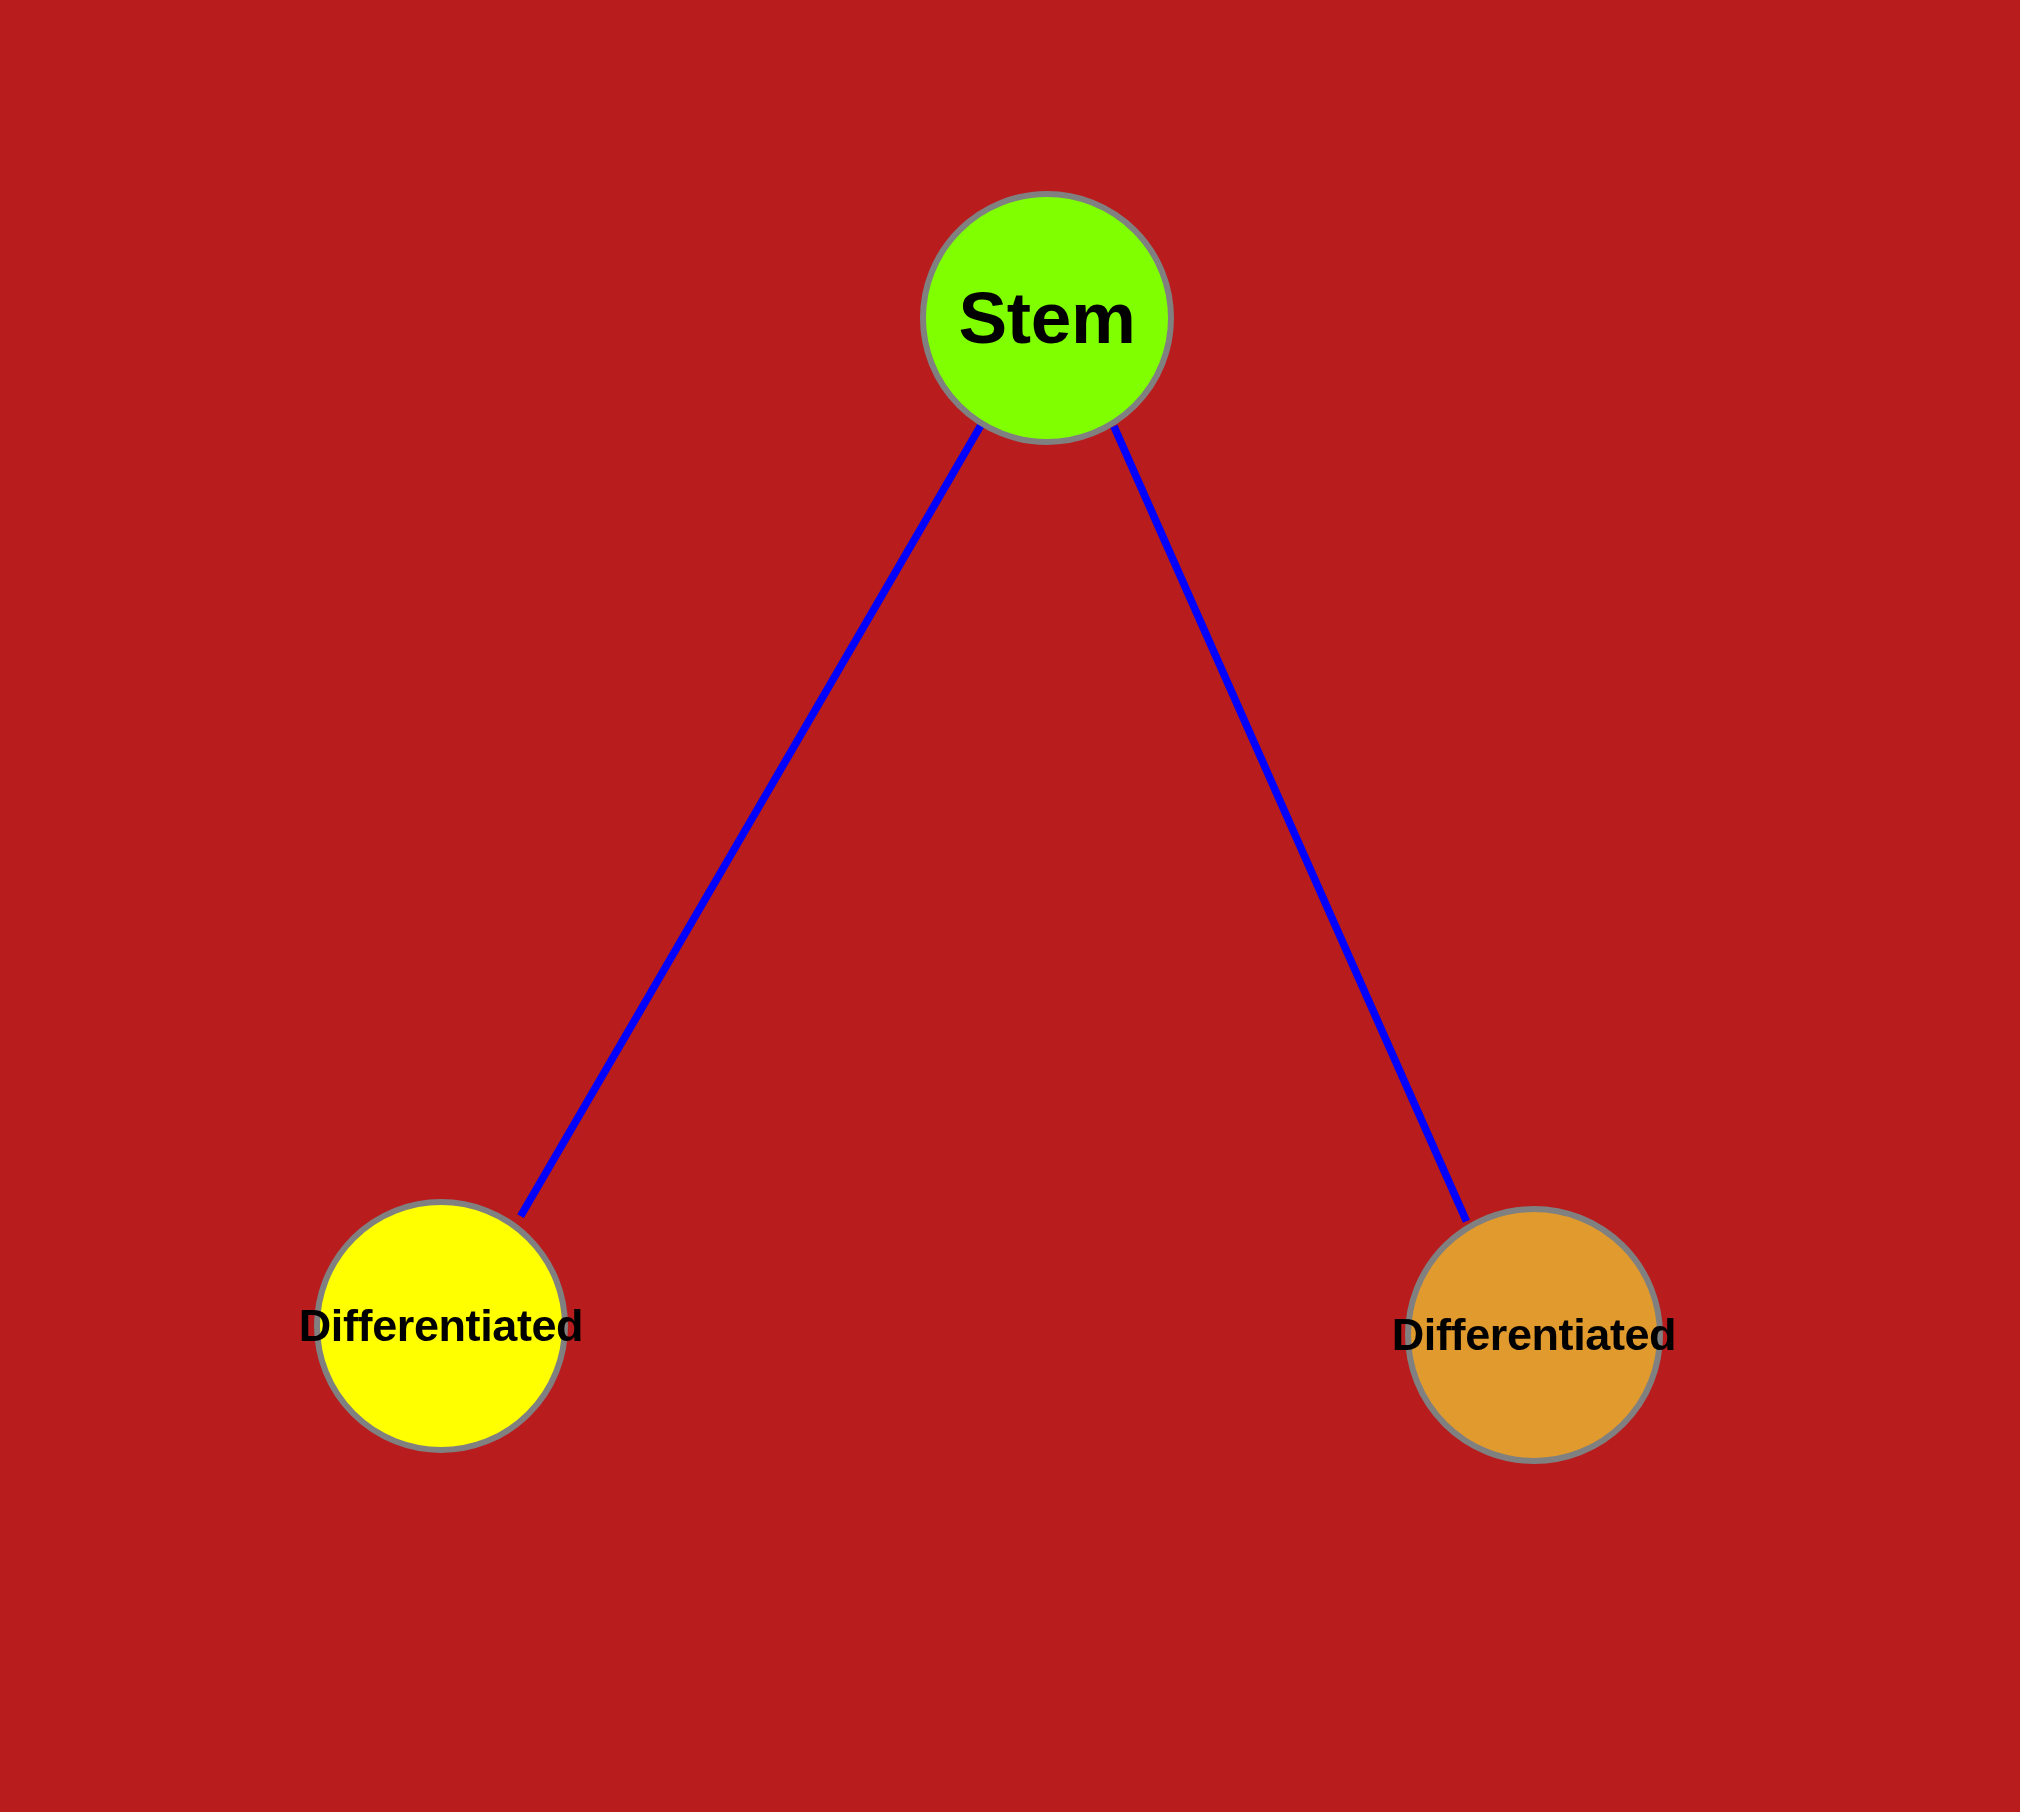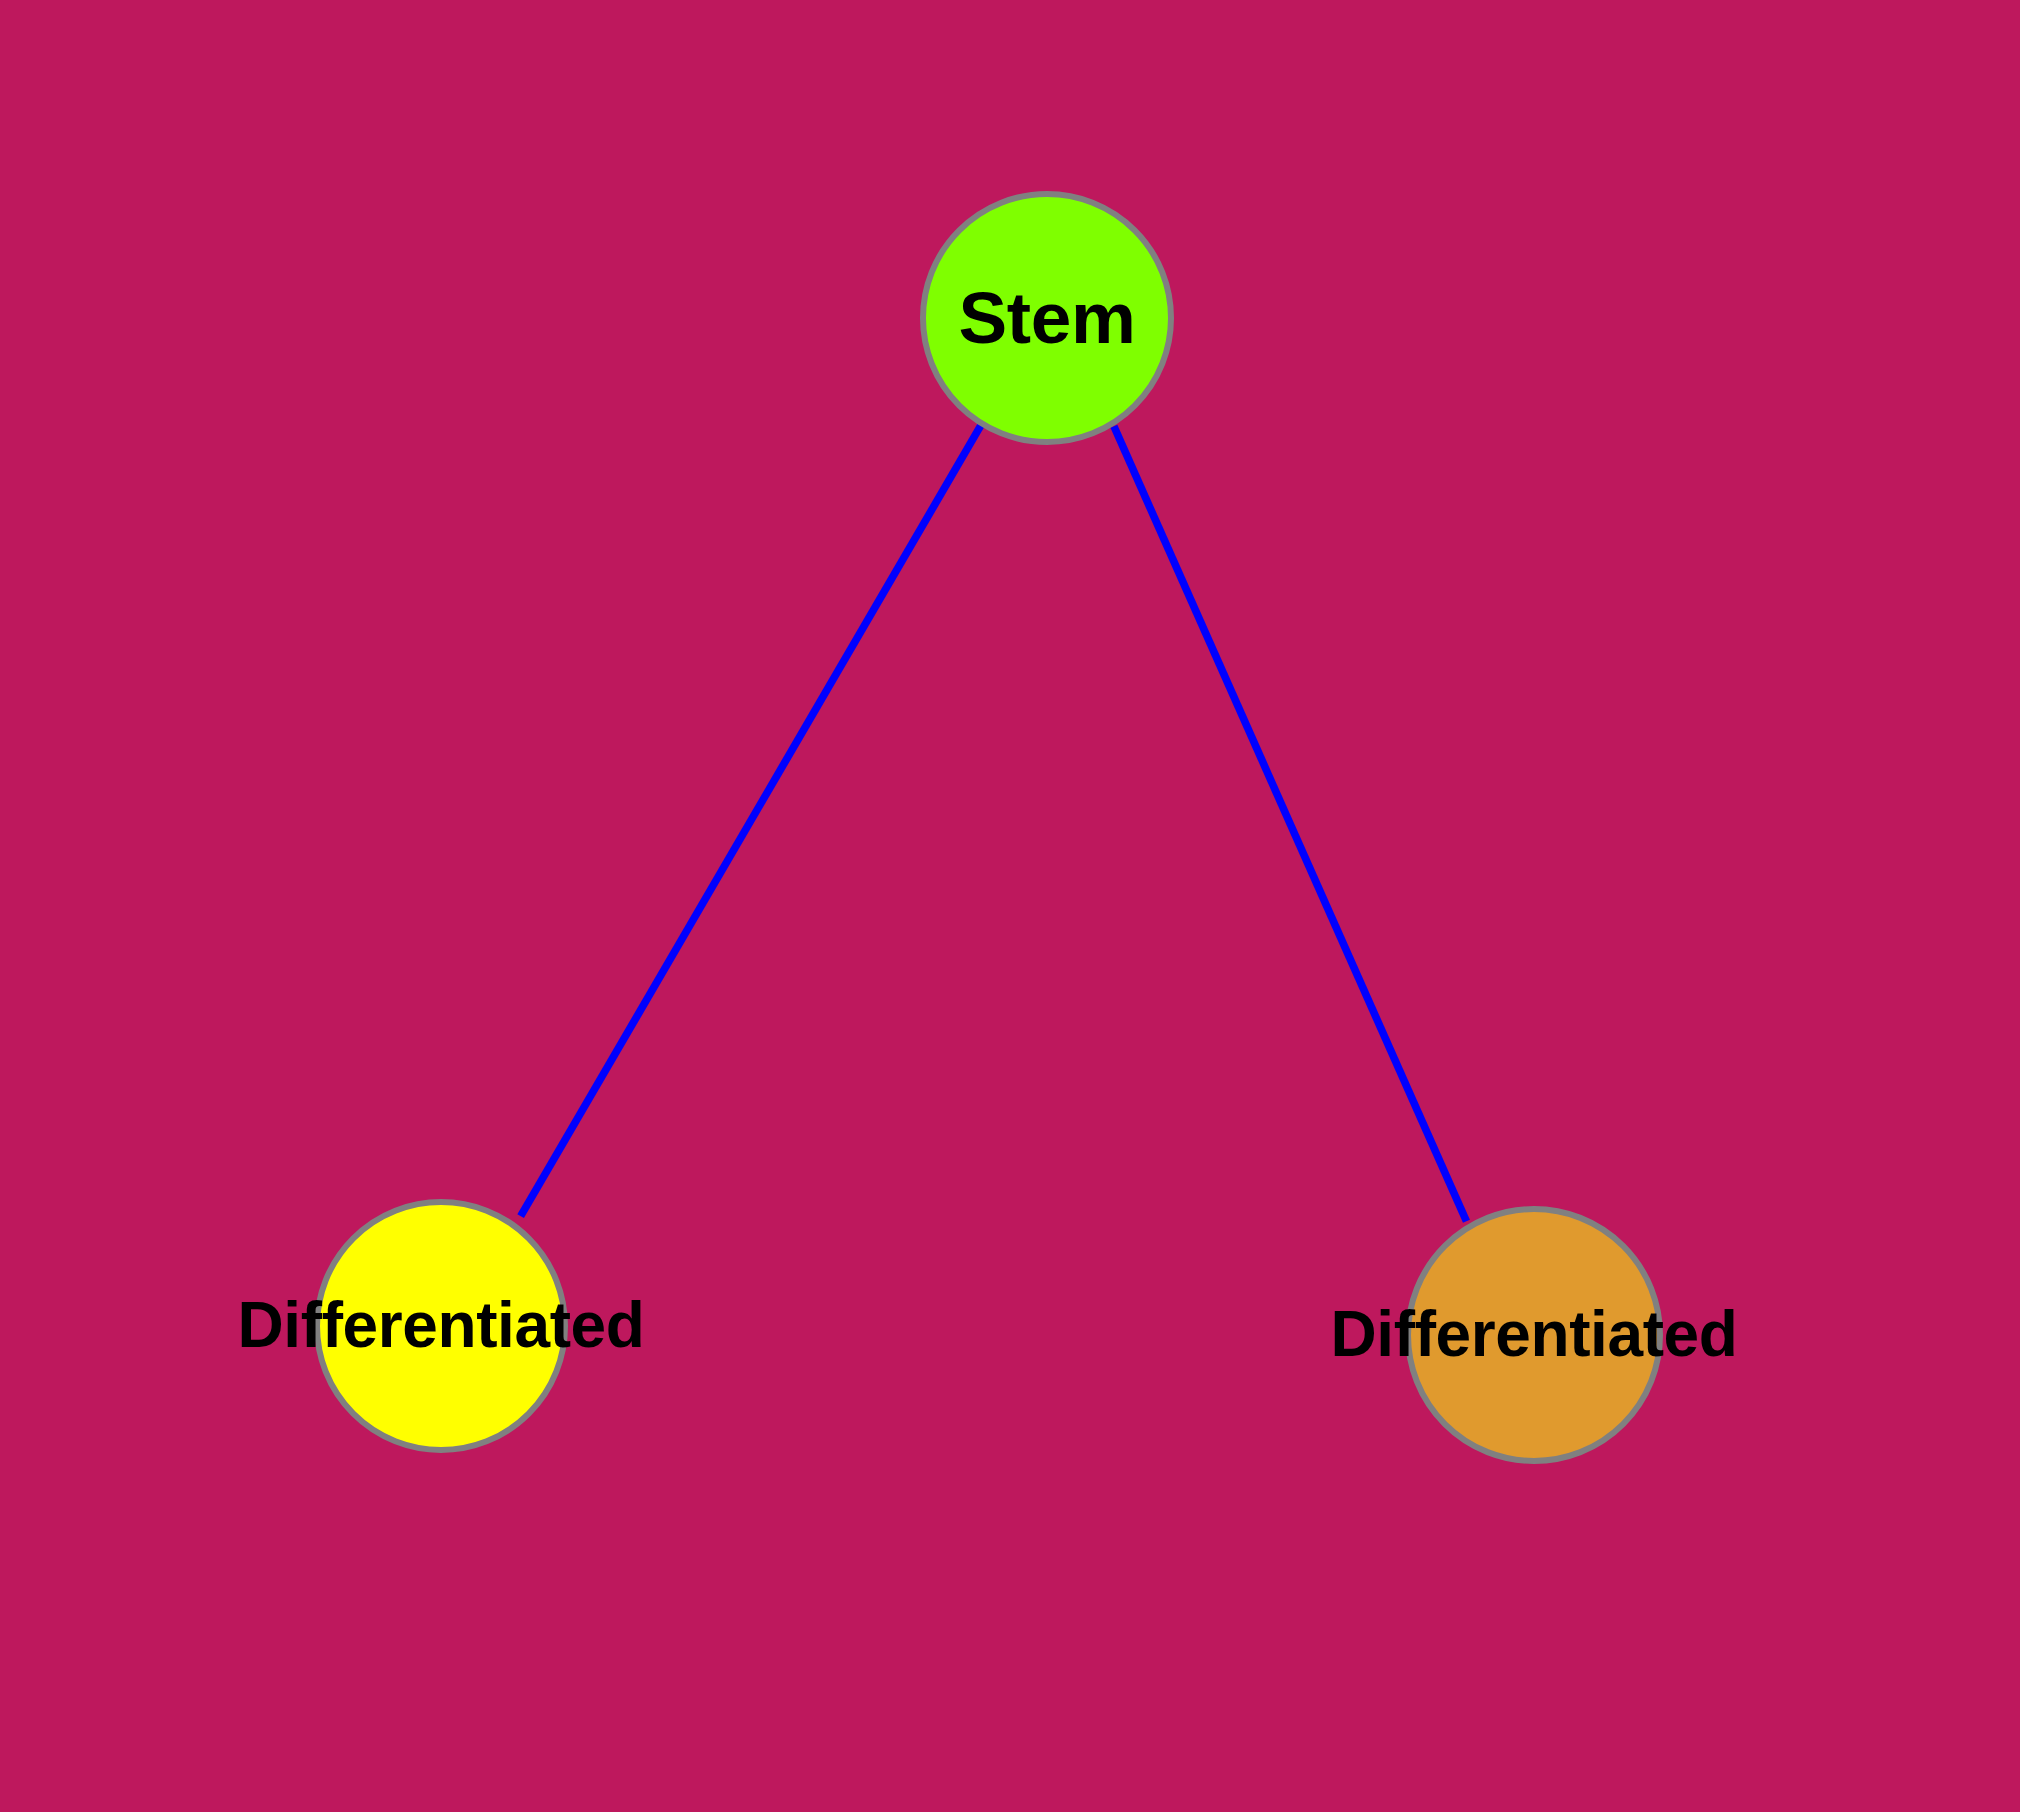--- a/index.html
+++ b/index.html
@@ -38,21 +38,21 @@
   .node-label {
     position: absolute;
     left: 50%;
     top: 50%;
     transform: translate(-50%, -50%);
     white-space: nowrap;
     text-align: center;
     color: #000000;
     font-family: "Liberation Sans", sans-serif;
     font-weight: bold;
-    font-size: 64px;
+    font-size: 45px;
     line-height: 1.12;
     letter-spacing: -0.4px;
     pointer-events: none;
   }
   #node-stem {
     left: 920px;
     top: 191px;
     width: 254px;
     height: 254px;
     background: #7fff00;
@@ -71,21 +71,21 @@
     left: 1405px;
     top: 1206px;
     width: 258px;
     height: 258px;
     background: #e09a2e;
   }
 </style>
 </head>
 <body>
 
-<div id="graph-canvas" style="width: 2021px; height: 1812px; background: #be185d;">
+<div id="graph-canvas" style="width: 2021px; height: 1812px; background: #b91c1c;">
 
   <svg id="edge-layer" viewBox="0 0 2384 2138">
     <line x1="1157" y1="502" x2="614" y2="1435" stroke="#0000ff" stroke-width="9" stroke-linecap="butt"></line>
     <line x1="1314" y1="503" x2="1730" y2="1441" stroke="#0000ff" stroke-width="9" stroke-linecap="butt"></line>
   </svg>
 
   <div class="node" id="node-stem" style="left: 920px; top: 191px; width: 254px; height: 254px; background: rgb(127, 255, 0); border-color: rgb(128, 128, 128); border-width: 6px;">
     <span class="node-label" style="color: rgb(0, 0, 0);">Stem</span>
   </div>
 

